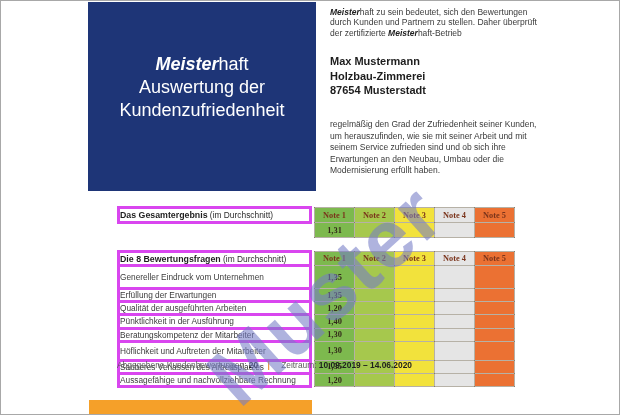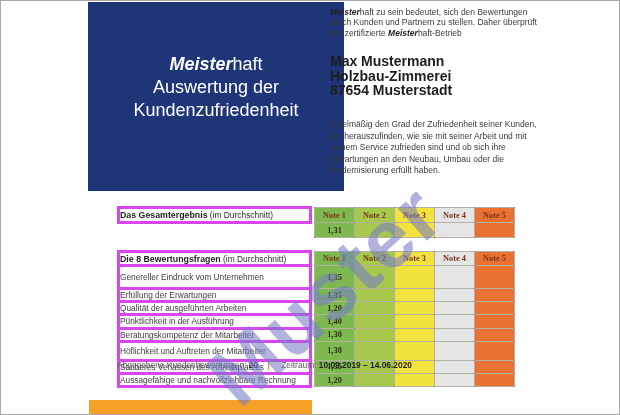--- a/index.html
+++ b/index.html
@@ -4,30 +4,30 @@
 <style>
   html,body { margin:0; padding:0; background:#fff; }
   .page {
     position:relative; width:620px; height:415px; background:#ffffff;
     font-family:"Liberation Sans", sans-serif; overflow:hidden;
   }
   .frame { position:absolute; inset:0; border:1px solid #a8a8a8; z-index:60; pointer-events:none; }
 
   
   .brand {
-    position:absolute; left:88px; top:2px; width:256px; height:189px;
+    position:absolute; left:88px; top:2px; width:228px; height:189px;
     background:#1e3577; color:#ffffff; text-align:center;
     padding-top:51px; box-sizing:border-box; font-size:18px; line-height:23px;
   }
   .bi { font-weight:700; font-style:italic; }
 
   
   .intro1 { position:absolute; left:330px; top:7px; width:245px; font-size:8.5px; line-height:10.4px; color:#3a3a3a; }
   .intro1 .bi, .intro2 .bi { color:#222; }
-  .addr { position:absolute; left:330px; top:54px; width:245px; font-weight:700; color:#1d1d1d; font-size:14px; line-height:14.6px; }
+  .addr { position:absolute; left:330px; top:54px; width:245px; font-weight:700; color:#1d1d1d; font-size:11px; line-height:14.6px; }
   .intro2 { position:absolute; left:330px; top:119px; width:245px; font-size:8.5px; line-height:11.6px; color:#3a3a3a; }
 
   
   table.tbl { position:absolute; left:117px; border-collapse:collapse; table-layout:fixed; }
   table.tbl td { padding:0; overflow:hidden; white-space:nowrap; }
   td.lbl { border:3px solid #d946ef; font-size:8.3px; color:#3c3c3c; padding-left:4px; background:#fff; }
   td.lbl .tb { font-weight:700; font-size:8.8px; color:#1f1f1f; }
   td.lbl .tr2 { font-size:8.4px; color:#2c2c2c; }
   td.gap { border:none; }
   td.nc { border:1px solid rgba(45,32,0,0.35); text-align:center;font-family:Liberation Serif, serif; }

